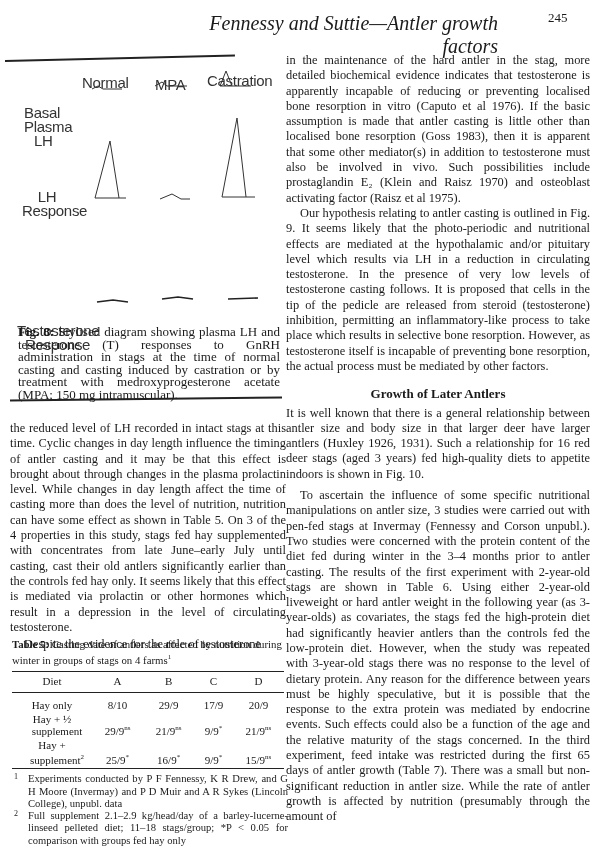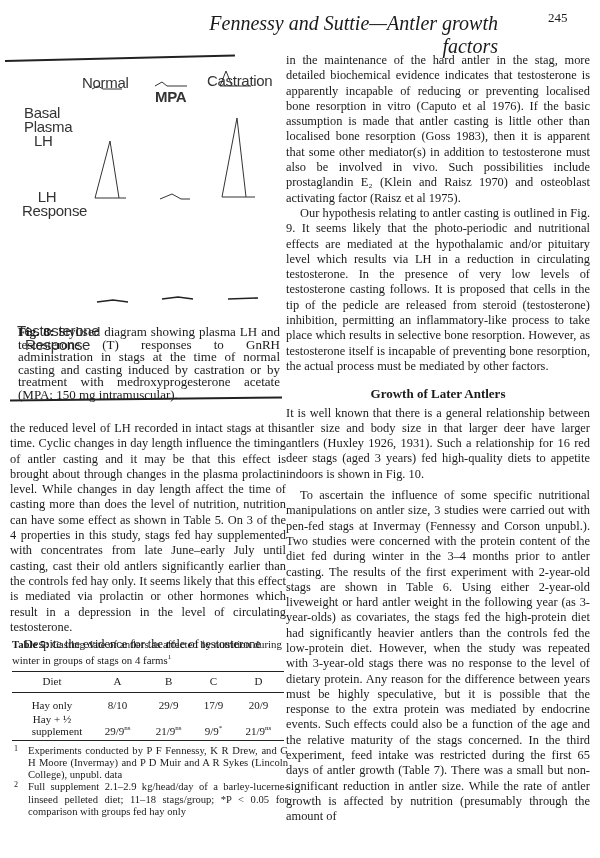--- a/index.html
+++ b/index.html
@@ -69,21 +69,21 @@
     </g>
 
     <g stroke="#222" stroke-width="1.6" fill="none">
       <path d="M97 240 L113 238 L128 240"></path>
       <path d="M162 237 L178 235 L193 237"></path>
       <path d="M228 237 L258 236"></path>
     </g>
   </svg>
 
   <div class="fig-label" style="left:82px; top:14px;">Normal</div>
-  <div class="fig-label" style="left:155px; top:28px;font-weight:bold;">MPA</div>
+  <div class="fig-label" style="left:155px; top:16px;">MPA</div>
   <div class="fig-label" style="left:207px; top:12px;">Castration</div>
 
   <div class="fig-label" style="left:24px; top:44px;">
     <div>Basal</div>
     <div>Plasma</div>
     <div style="padding-left:10px;">LH</div>
   </div>
   <div class="fig-label" style="left:22px; top:128px; text-align:center; width:50px;">
     <div>LH</div>
     <div>Response</div>
@@ -140,20 +140,30 @@
       <tr>
         <td class="left">
             <div>Hay + ½</div>
             <div style="padding-left:10px;">supplement</div>
           </td>
         <td><span>29/9</span><sup>ns</sup></td>
         <td><span>21/9</span><sup>ns</sup></td>
         <td><span>9/9</span><sup>*</sup></td>
         <td><span>21/9</span><sup>ns</sup></td>
       </tr>
+      <tr>
+        <td class="left">
+            <div>Hay +</div>
+            <div style="padding-left:10px;"><span>supplement</span><sup>2</sup></div>
+          </td>
+        <td><span>25/9</span><sup>*</sup></td>
+        <td><span>16/9</span><sup>*</sup></td>
+        <td><span>9/9</span><sup>*</sup></td>
+        <td><span>15/9</span><sup>ns</sup></td>
+      </tr>
     </tbody>
   </table>
   <div class="footnotes">
     <div class="fn">
       <span class="mark">1</span>
       <span>Experiments conducted by P F Fennessy, K R Drew, and G H Moore (Invermay) and P D Muir and A R Sykes (Lincoln College), unpubl. data</span>
     </div>
     <div class="fn">
       <span class="mark">2</span>
       <span>Full supplement 2.1–2.9 kg/head/day of a barley-lucerne-linseed pelleted diet; 11–18 stags/group; *P &lt; 0.05 for comparison with groups fed hay only</span>

